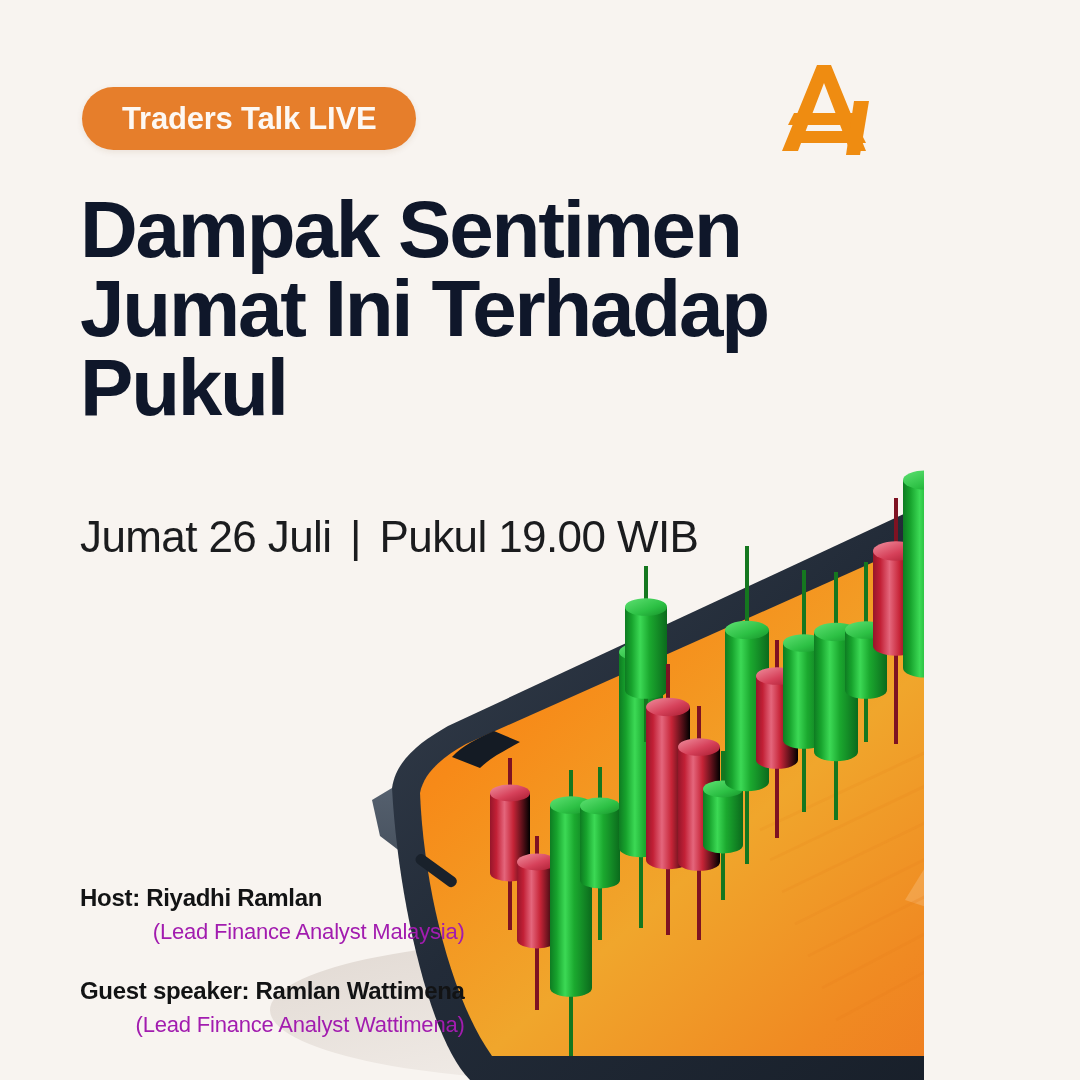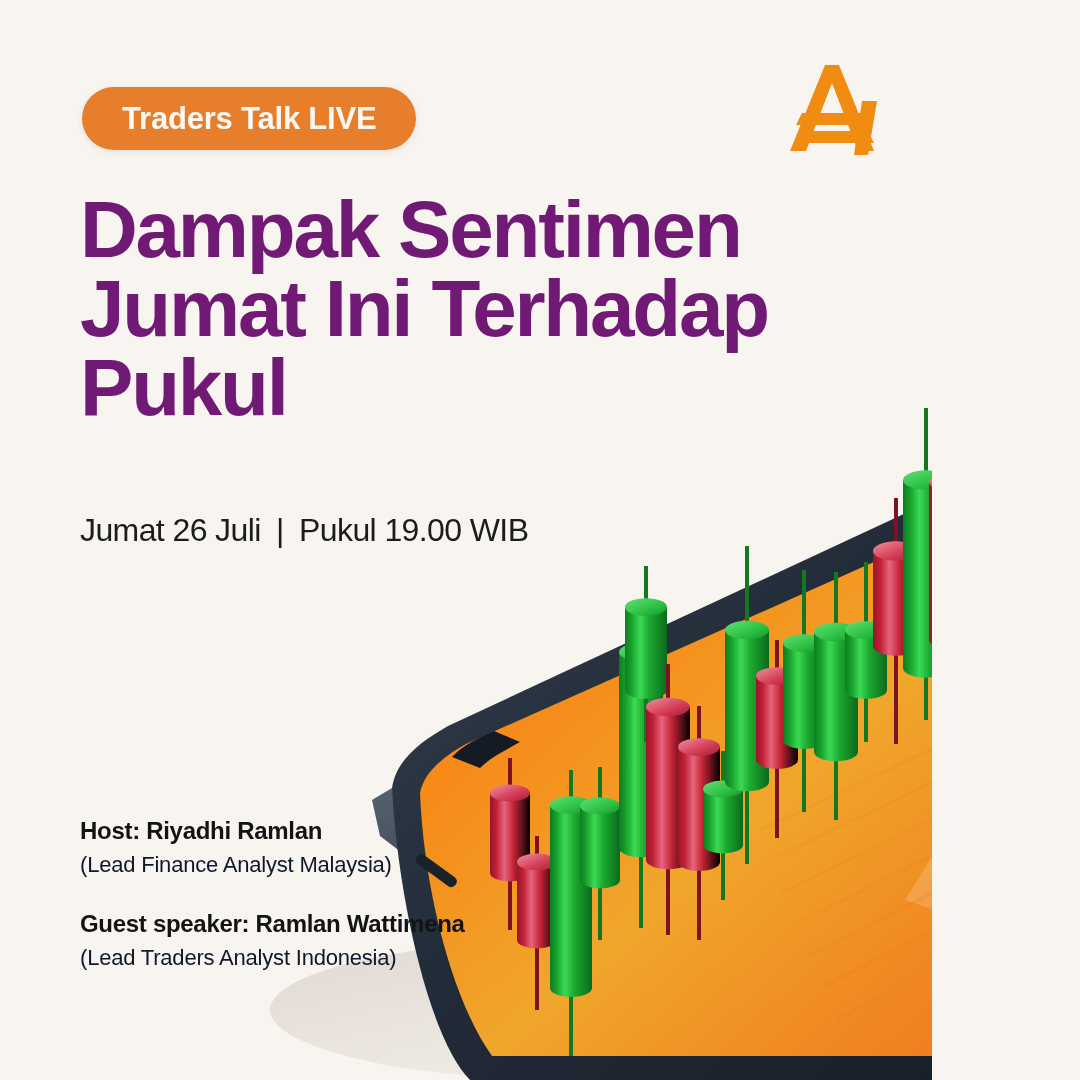--- a/index.html
+++ b/index.html
@@ -7,21 +7,20 @@
     width:1080px;height:1080px;
     background:#F8F4F0;
     font-family:"Liberation Sans","DejaVu Sans",sans-serif;
     overflow:hidden;
   }
   .poster{
     position:relative;
     width:924px;height:1080px;
     background:#F8F4F0;
     overflow:hidden;
-    padding-left:8px;
   }
 
   
   .badge{
     position:absolute;left:82px;top:87px;
     height:63px;
     display:flex;align-items:center;justify-content:center;
     padding:0 40px;
     background:#E67E2B;
     border-radius:34px;
@@ -34,45 +33,45 @@
     white-space:nowrap;
   }
 
   
   .logo{position:absolute;right:46px;top:55px;width:108px;height:108px;}
 
   
   .headline{
     position:absolute;left:80px;top:190px;
     width:760px;
-    color:#701a75;
+    color:#0f172a;
     font-size:80px;font-weight:bold;
     line-height:.99;
     letter-spacing:-2.2px;
   }
   .headline div{white-space:nowrap;}
 
   .datetime{
     position:absolute;left:80px;top:512px;
     color:#1B1C1E;
-    font-size:32px;font-weight:400;
+    font-size:44px;font-weight:400;
     letter-spacing:-.6px;white-space:nowrap;
   }
   .datetime .sep{padding:0 7px;font-weight:300;}
 
   
-  .credits{position:absolute;left:80px;top:817px;z-index:40;}
+  .credits{position:absolute;left:80px;top:884px;z-index:40;}
   .cred-block{margin-bottom:32px;}
   .cred-name{
     color:#121314;font-size:24px;font-weight:bold;
     letter-spacing:-.3px;white-space:nowrap;margin-bottom:7px;
   }
   .cred-role{
-    color:#0f172a;font-size:22px;font-weight:400;
-    letter-spacing:-.2px;white-space:nowrap;
+    color:#a21caf;font-size:22px;font-weight:400;
+    letter-spacing:-.2px;white-space:nowrap;text-align:right;
   }
 
   
   .art{position:absolute;left:0;top:0;width:1080px;height:1080px;}
 </style>
 </head>
 <body>
 
 <div class="poster">
 
@@ -289,17 +288,17 @@
     <span>Pukul 19.00 WIB</span>
   </div>
 
   <div class="credits">
     <div class="cred-block">
       <div class="cred-name">Host: Riyadhi Ramlan</div>
       <div class="cred-role">(Lead Finance Analyst Malaysia)</div>
     </div>
     <div class="cred-block">
       <div class="cred-name">Guest speaker: Ramlan Wattimena</div>
-      <div class="cred-role">(Lead Traders Analyst Indonesia)</div>
+      <div class="cred-role">(Lead Finance Analyst Wattimena)</div>
     </div>
   </div>
 
 </div>
 
 </body></html>

